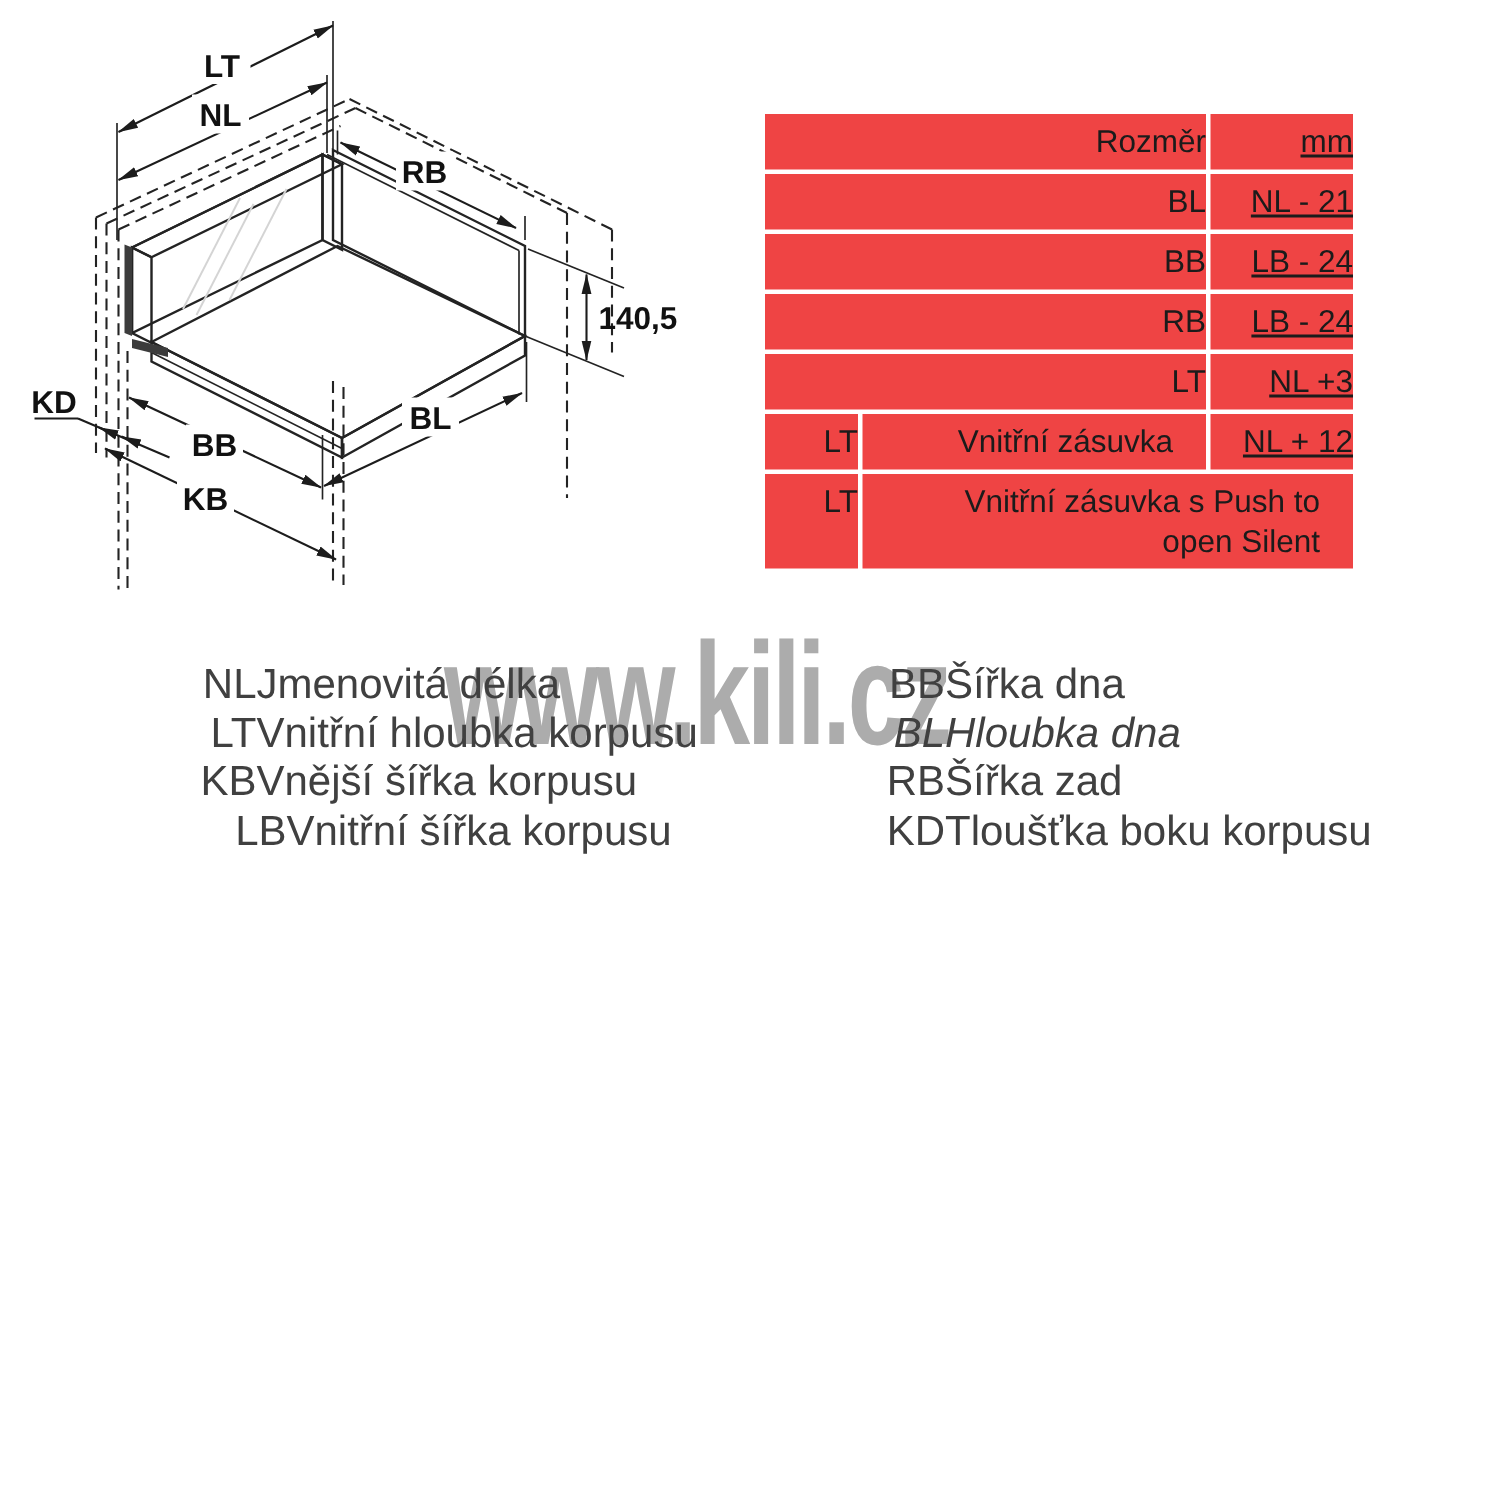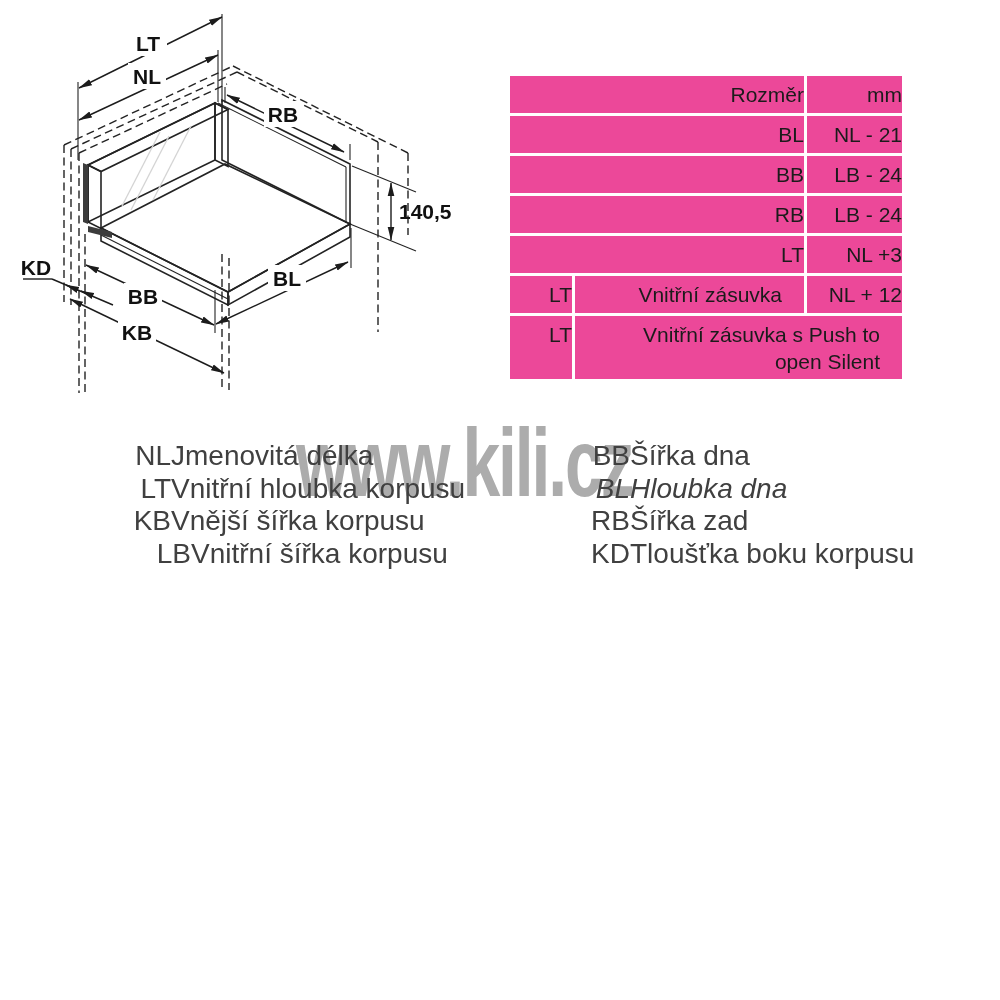--- a/index.html
+++ b/index.html
@@ -12,25 +12,25 @@
   .thin{stroke:#232323;stroke-width:1.1;fill:none;}
   .refl{stroke:#d4d4d4;stroke-width:1.3;fill:none;}
   .dim{stroke:#1c1c1c;stroke-width:1.4;fill:none;}
   .lbl{font-family:"Liberation Sans",sans-serif;font-size:21px;font-weight:bold;fill:#111;text-anchor:middle;}
   .lblL{text-anchor:start;}
   .halo{fill:#ffffff;}
   
   .dim-table{position:absolute;left:510px;top:76px;width:392px;z-index:2;}
   .trow{display:flex;margin-bottom:3px;height:37px;}
   .trow.tall{height:63px;}
-  .cell{background:#ec4899;font-size:21px;line-height:37px;color:#1b1b1b;box-sizing:border-box;}
+  .cell{background:#ef4444;font-size:21px;line-height:37px;color:#1b1b1b;box-sizing:border-box;}
   .cell.main{flex:1;padding-left:14px;}
   .cell.abbr{width:62px;padding-left:14px;margin-right:3px;}
   .cell.note{flex:1;padding-left:30px;padding-right:22px;}
-  .cell.val{width:95px;margin-left:3px;}
+  .cell.val{width:95px;margin-left:3px;text-decoration:underline;}
   .trow.tall .cell{line-height:27px;padding-top:5px;}
   
   .lrow{position:absolute;font-size:28px;color:#404040;white-space:nowrap;z-index:2;}
   .labbr{display:inline-block;width:66px;}
   .labbr.r{width:72px;}
   
   .watermark{position:absolute;left:296px;top:410px;z-index:1;
              font-family:"Liberation Sans",sans-serif;font-weight:bold;font-size:97px;
              line-height:1.1;color:#ACACAC;letter-spacing:-3px;
              transform:scaleX(0.70);transform-origin:0 50%;white-space:nowrap;}

